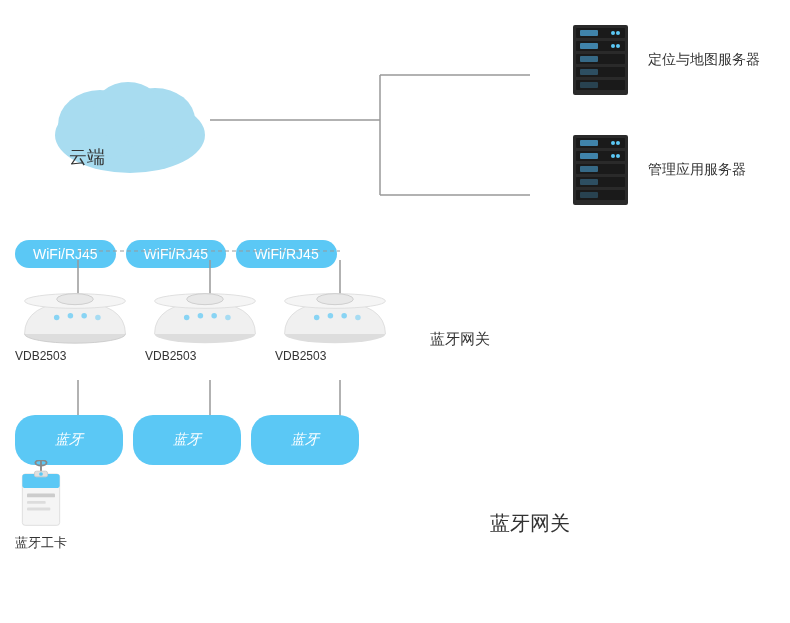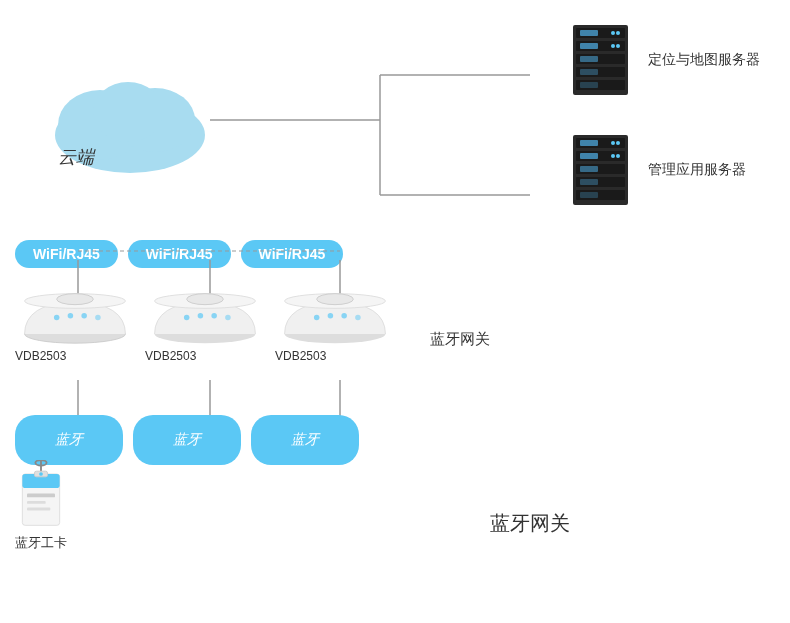--- a/index.html
+++ b/index.html
@@ -13,25 +13,24 @@
     }
 
     
     .cloud-container {
       position: absolute;
       left: 40px;
       top: 60px;
     }
     .cloud-label {
       position: absolute;
-      left: 18px;
+      left: 29px;
       top: 85px;
       font-size: 18px;
       color: #333;
-      font-style: italic;
     }
     .cloud-svg {
       width: 180px;
       height: 120px;
     }
 
     
     .servers-container {
       position: absolute;
       right: 30px;
@@ -74,21 +73,21 @@
       top: 240px;
       display: flex;
       gap: 10px;
     }
     .wifi-badge {
       background: #5bc8f5;
       color: white;
       border-radius: 20px;
       padding: 6px 18px;
       font-size: 14px;
-      font-weight: 700;
+      font-weight: 400;
     }
 
     
     .gateways-row {
       position: absolute;
       left: 15px;
       top: 290px;
       display: flex;
       gap: 10px;
       align-items: flex-end;

